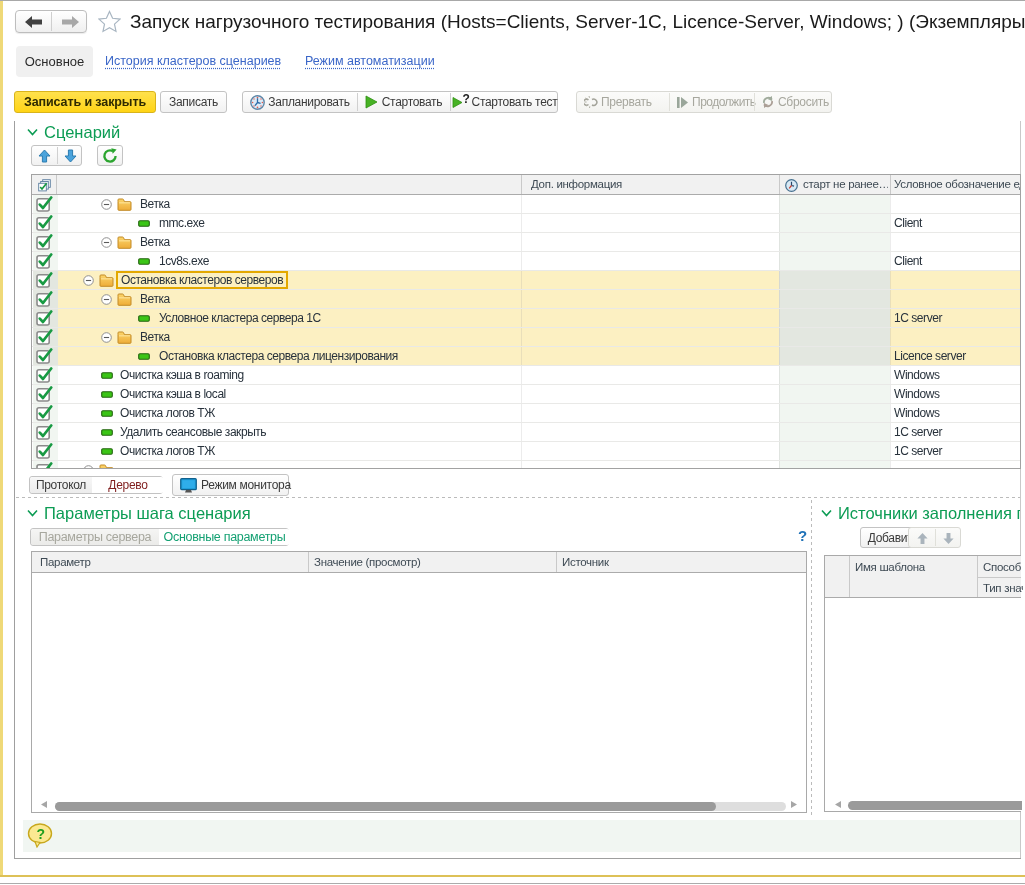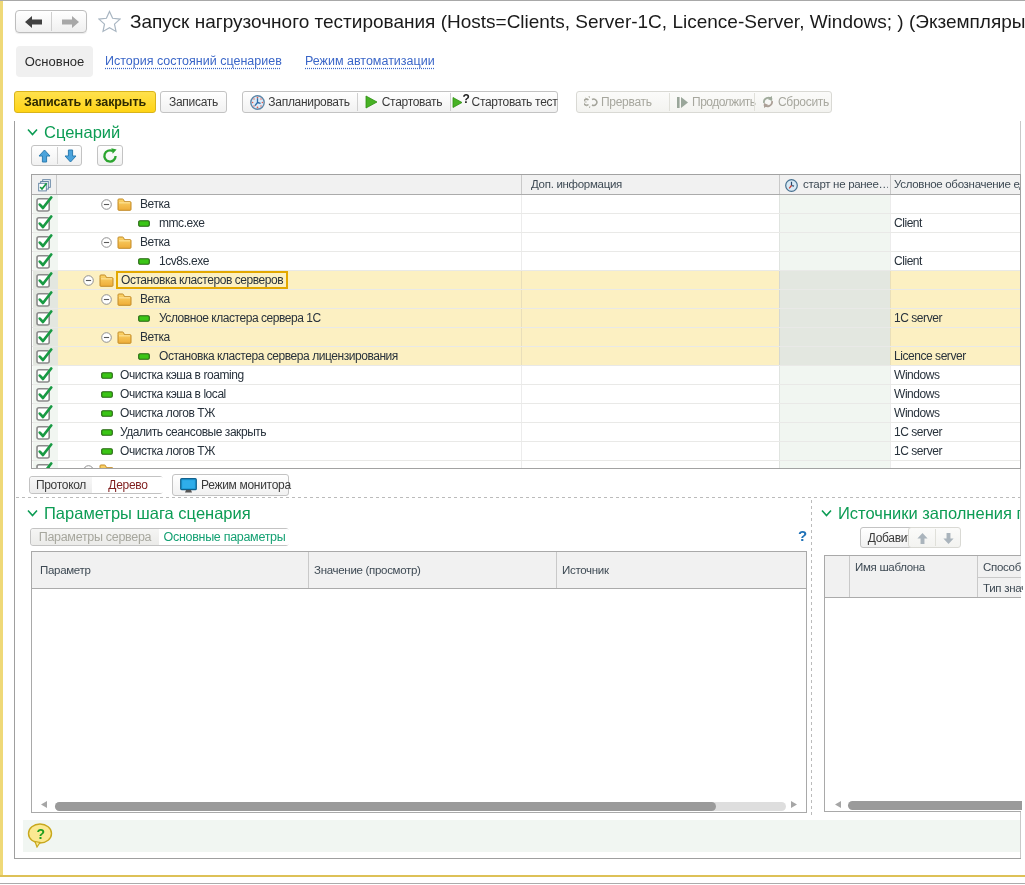--- a/index.html
+++ b/index.html
@@ -63,21 +63,21 @@
     </svg>
 </div>
 
 <svg class="abs" style="left:98px;top:10px" width="23" height="23" viewBox="0 0 23 23">
     <path d="M11.5 1.5 L14.6 8.3 L22 9.1 L16.5 14.1 L18 21.4 L11.5 17.7 L5 21.4 L6.5 14.1 L1 9.1 L8.4 8.3 Z" fill="#ffffff" stroke="#a9b6c2" stroke-width="1.2"></path>
   </svg>
 
 <div class="abs" style="left:130px;top:11px;width:895px;height:26px;overflow:hidden;font-size:19px;color:#1a1a1a;white-space:nowrap">Запуск нагрузочного тестирования (Hosts=Clients, Server-1C, Licence-Server, Windows; ) (Экземпляры</div>
 
 <div class="abs" style="left:16px;top:46px;width:77px;height:31px;background:#f0f0f0;border-radius:4px;font-size:13px;color:#2b2b2b;display:flex;align-items:center;justify-content:center">Основное</div>
-<div class="link" style="left:105px;top:54px">История состояний сценариев</div>
+<div class="link" style="left:105px;top:54px">История кластеров сценариев</div>
 <div class="link" style="left:305px;top:54px">Режим автоматизации</div>
 
 <div class="btn" style="left:14px;top:91px;width:142px;height:22px;background:linear-gradient(#ffe14d,#ffd416);border-color:#d9b41b;color:#2e2a00;font-weight:bold;font-size:12.5px;letter-spacing:-0.1px">Записать и закрыть</div>
 <div class="btn" style="left:160px;top:91px;width:67px;height:22px">Записать</div>
 
 <div class="btn" style="left:242px;top:91px;width:316px;height:22px;justify-content:flex-start">
   <div class="seg" style="left:0;width:114px">
     <svg width="15" height="15" viewBox="0 0 15 15" style="margin-right:3px">
       <circle cx="7.5" cy="7.5" r="6.7" fill="#ddeaf6" stroke="#5e87a8" stroke-width="1.4"></circle>
       <circle cx="7.5" cy="2.6" r="0.8" fill="#e05c4f"></circle>
@@ -475,21 +475,21 @@
 <div class="greenhdr" style="left:44px;top:503.5px">Параметры шага сценария</div>
 
 <div class="btn" style="left:30px;top:528px;width:259px;height:18px;font-size:12.5px">
   <div class="seg dis" style="left:0;width:128px;background:linear-gradient(#f5f5f4,#ebebe9);border-radius:3px 0 0 3px">Параметры сервера</div>
   <div class="divline" style="left:128px"></div>
   <div class="seg" style="left:128px;width:131px;background:#fff;border-radius:0 3px 3px 0;color:#15a173">Основные параметры</div>
 </div>
 <div class="abs" style="left:798px;top:527px;font-size:15px;font-weight:bold;color:#1f72b8">?</div>
 
 <div class="abs" style="left:31px;top:550.5px;width:776px;height:262px;border:1px solid #a9a9a9;background:#fff">
-  <div class="abs" style="left:0;top:0;width:100%;height:37px;background:#f1f1f1;border-bottom:1px solid #ababab">
+  <div class="abs" style="left:0;top:0;width:100%;height:21px;background:#f1f1f1;border-bottom:1px solid #ababab">
     <div class="hdr-cell" style="left:8px;width:260px">Параметр</div>
     <div class="grid-v" style="left:276px;background:#c9c9c9"></div>
     <div class="hdr-cell" style="left:282px;width:230px">Значение (просмотр)</div>
     <div class="grid-v" style="left:524px;background:#c9c9c9"></div>
     <div class="hdr-cell" style="left:530px;width:200px">Источник</div>
   </div>
   <svg class="abs" style="left:9px;bottom:3.5px" width="6" height="7" viewBox="0 0 6 7">
       <path d="M6 0 L6 7 L0 3.5 Z" fill="#a6a6a6"></path>
     </svg>
   <div class="abs" style="left:22.5px;bottom:1px;width:731px;height:9px;background:#dedede;border-radius:4.5px"></div>

